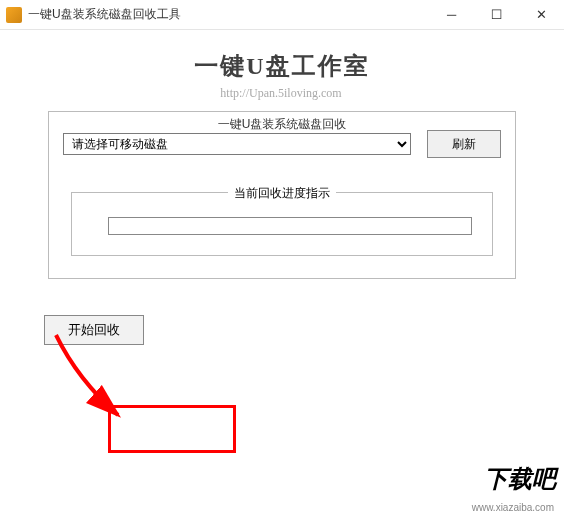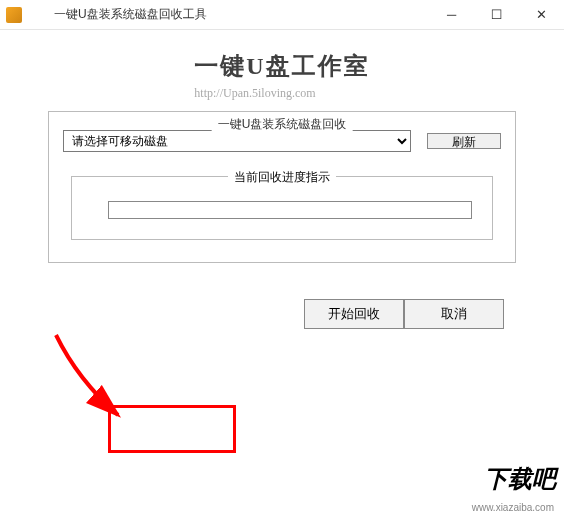--- a/index.html
+++ b/index.html
@@ -1,44 +1,44 @@
 <!DOCTYPE html>
 <html><head>
 <meta charset="utf-8">
 <style>
 * { box-sizing: border-box; margin: 0; padding: 0; }
 body { font-family: "Microsoft YaHei", SimSun, Arial, sans-serif; font-size: 12px; background: #fff; width: 564px; height: 515px; position: relative; overflow: hidden; }
 
-.titlebar { height: 30px; background: #fff; border-bottom: 1px solid #e5e5e5; display: flex; align-items: center; padding-left: 6px; gap: 26px; }
+.titlebar { height: 30px; background: #fff; border-bottom: 1px solid #e5e5e5; display: flex; align-items: center; padding-left: 6px; }
 .titlebar .app-icon { width: 16px; height: 16px; background: linear-gradient(135deg, #f5a623, #d08512); margin-right: 6px; border-radius: 2px; }
 .titlebar .title { color: #333; font-size: 12px; flex: 1; }
 .titlebar .win-controls { display: flex; }
 .titlebar .win-btn { width: 45px; height: 30px; display: flex; align-items: center; justify-content: center; color: #333; font-size: 13px; cursor: default; }
 
 .main { padding: 20px 30px 10px 30px; position: relative; }
 
 .logo-area { display: flex; align-items: center; justify-content: center; gap: 20px; margin-bottom: 10px; }
 .enter-key { width: 100px; height: 85px; position: relative; }
 .brand-text { font-family: SimSun, serif; }
 .brand-title { font-size: 24px; font-weight: bold; color: #404040; letter-spacing: 2px; }
-.brand-url { font-size: 12px; color: #aaa; margin-top: 4px; }
+.brand-url { font-size: 12px; color: #aaa; margin-top: 4px; margin-left: 26px; }
 
 .fieldset { border: 1px solid #bbb; margin: 8px 18px 0 18px; padding: 18px 14px 14px 14px; position: relative; }
 .fieldset-legend { position: absolute; top: -8px; left: 50%; transform: translateX(-50%); background: #fff; padding: 0 6px; font-size: 12px; color: #333; margin-top: 12px; }
 
 .row1 { margin-bottom: 6px; font-size: 12px; color: #333; }
 .row2 { display: flex; gap: 16px; align-items: center; }
 .usb-select { flex: 1; height: 22px; border: 1px solid #7a7a7a; background: #fff; font-size: 12px; padding: 0 4px; }
-.refresh-btn { width: 74px; height: 16px; border: 1px solid #888; background: #f0f0f0; font-size: 12px; cursor: default; }
+.refresh-btn { width: 74px; height: 28px; border: 1px solid #888; background: #f0f0f0; font-size: 12px; cursor: default; }
 
-.progress-group { border: 1px solid #bbb; margin: 24px 8px 8px 8px; padding: 24px 20px 20px 36px; position: relative; }
+.progress-group { border: 1px solid #bbb; margin: 34px 8px 8px 8px; padding: 24px 20px 20px 36px; position: relative; }
 .progress-legend { position: absolute; top: -8px; left: 50%; transform: translateX(-50%); background: #fff; padding: 0 6px; font-size: 12px; }
 .progress-bar { height: 18px; border: 1px solid #888; background: #fff; }
 
-.button-row { display: flex; justify-content: flex-end; margin: 36px 30px 0 30px; }
+.button-row { display: flex; justify-content: flex-end; margin: 36px 30px 0 14px; flex-direction: column; }
 .action-btn { width: 100px; height: 30px; border: 1px solid #888; background: #f2f2f2; font-size: 13px; cursor: default; font-family: inherit; }
 
 .red-box { position: absolute; border: 3px solid #ff0000; width: 128px; height: 48px; left: 108px; top: 405px; pointer-events: none; }
 .arrow-svg { position: absolute; left: 48px; top: 330px; pointer-events: none; }
 
 .watermark { position: absolute; right: 8px; bottom: 20px; color: #000; font-weight: bold; font-size: 24px; font-style: italic; font-family: SimHei, sans-serif; text-shadow: 1px 1px 0 #fff, -1px -1px 0 #fff; }
 .watermark-url { position: absolute; right: 10px; bottom: 2px; color: #888; font-size: 10px; }
 </style>
 </head>
 <body>
@@ -73,21 +73,20 @@
     </div>
 
     <div class="progress-group">
       <div class="progress-legend">当前回收进度指示</div>
       <div class="progress-bar"></div>
     </div>
   </div>
 
   <div class="button-row">
     <button class="action-btn">开始回收</button>
-    <button class="action-btn">取消</button>
   </div>
 
 </div>
 
 <div class="red-box"></div>
 <svg class="arrow-svg" width="90" height="100">
   <defs>
     <marker id="ah" markerWidth="10" markerHeight="10" refX="8" refY="3" orient="auto">
       <path d="M0,0 L9,3 L0,6 Z" fill="#ff0000"></path>
     </marker>

